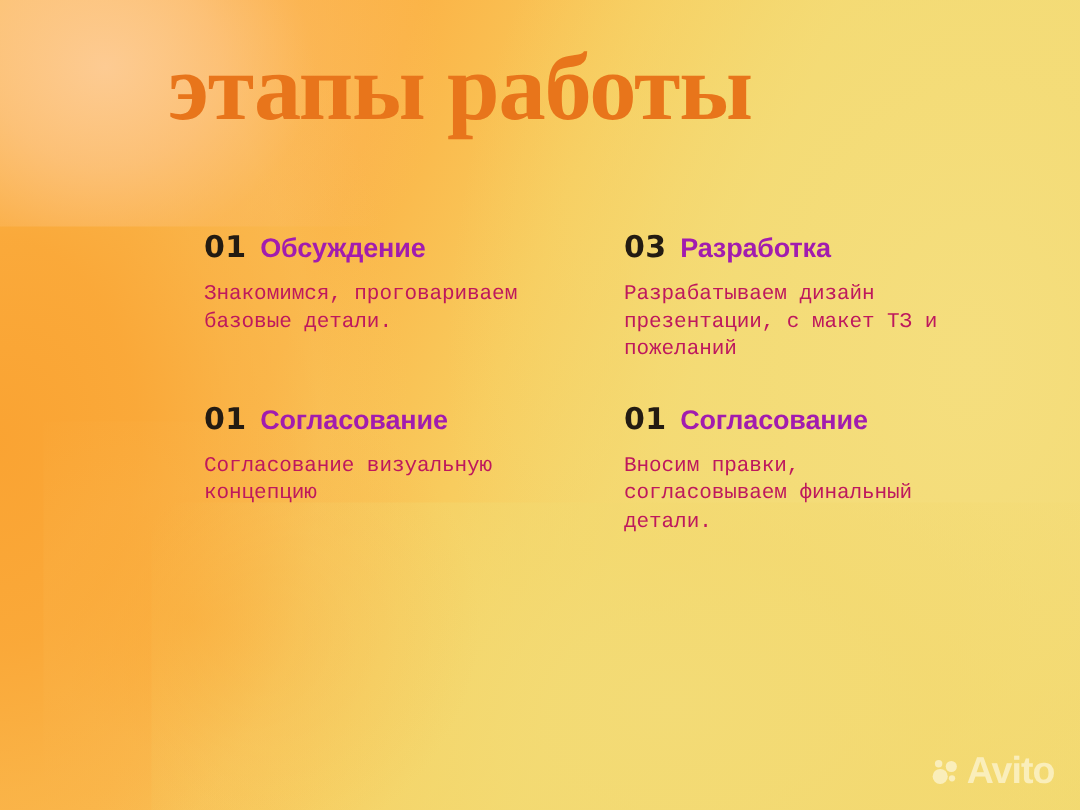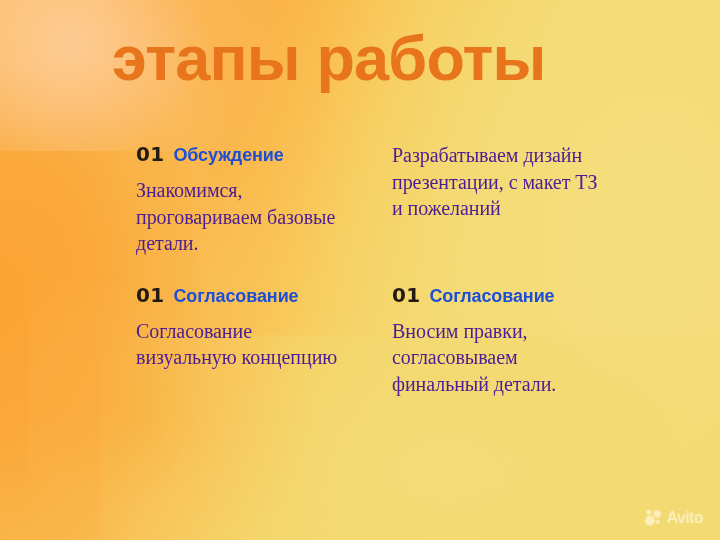--- a/index.html
+++ b/index.html
@@ -100,35 +100,36 @@
   .title {
     position: absolute;
     left: 112px;
     top: 26px;
     margin: 0;
     font-size: 63px;
     line-height: 1.04;
     font-weight: 700;
     letter-spacing: -0.8px;
     color: #E8751B;
-    font-family: Liberation Sans, sans-serif;
+    font-family: Liberation Serif, serif;
     white-space: nowrap;
   }
 
   
   .steps {
     position: absolute;
     left: 136px;
-    top: 142px;
+    top: 152px;
     width: 468px;
     display: grid;
     grid-template-columns: 256px 212px;
     grid-auto-rows: min-content;
     row-gap: 26px;
     column-gap: 0;
+    gap: 24px;
   }
   .step {
     width: 218px;
   }
   .step.col-right {
     width: 212px;
     margin-left: 0;
   }
 
   .step-head {
@@ -141,52 +142,52 @@
   .step-num {
     font-size: 20px;
     font-weight: 700;
     color: #231B12;
     letter-spacing: 0.3px;
     font-family: "DejaVu Sans", "Liberation Sans", sans-serif;
   }
   .step-title {
     font-size: 18px;
     font-weight: 700;
-    color: #1d4ed8;
+    color: #a21caf;
     letter-spacing: -0.1px;
     font-family: "Liberation Sans", "DejaVu Sans", sans-serif;
   }
   .step-body {
     margin: 0;
-    font-size: 20px;
+    font-size: 14px;
     line-height: 1.33;
     font-weight: 400;
-    color: #4c1d95;
+    color: #be185d;
     letter-spacing: -0.05px;
-    font-family: Liberation Serif, serif;
+    font-family: Liberation Mono, monospace;
   }
 
   
   .watermark {
     position: absolute;
     right: 17px;
     bottom: 13px;
     display: flex;
     align-items: center;
     gap: 4px;
     opacity: 0.62;
     pointer-events: none;
   }
   .watermark-mark {
     display: block;
     width: 19px;
     height: 19px;
   }
   .watermark-text {
-    font-size: 16px;
+    font-size: 25px;
     font-weight: 700;
     letter-spacing: -0.6px;
     color: #FFFBE8;
     line-height: 1;
     font-family: "Liberation Sans", "DejaVu Sans", sans-serif;
   }
 </style>
 </head>
 <body>
 
@@ -205,20 +206,24 @@
 
     <div class="step col-left">
       <div class="step-head">
         <span class="step-num">01</span>
         <span class="step-title">Обсуждение</span>
       </div>
       <p class="step-body">Знакомимся, проговариваем базовые детали.</p>
     </div>
 
     <div class="step col-right">
+      <div class="step-head">
+        <span class="step-num">03</span>
+        <span class="step-title">Разработка</span>
+      </div>
       <p class="step-body">Разрабатываем дизайн презентации, с макет ТЗ и пожеланий</p>
     </div>
 
     <div class="step col-left">
       <div class="step-head">
         <span class="step-num">01</span>
         <span class="step-title">Согласование</span>
       </div>
       <p class="step-body">Согласование визуальную концепцию</p>
     </div>

